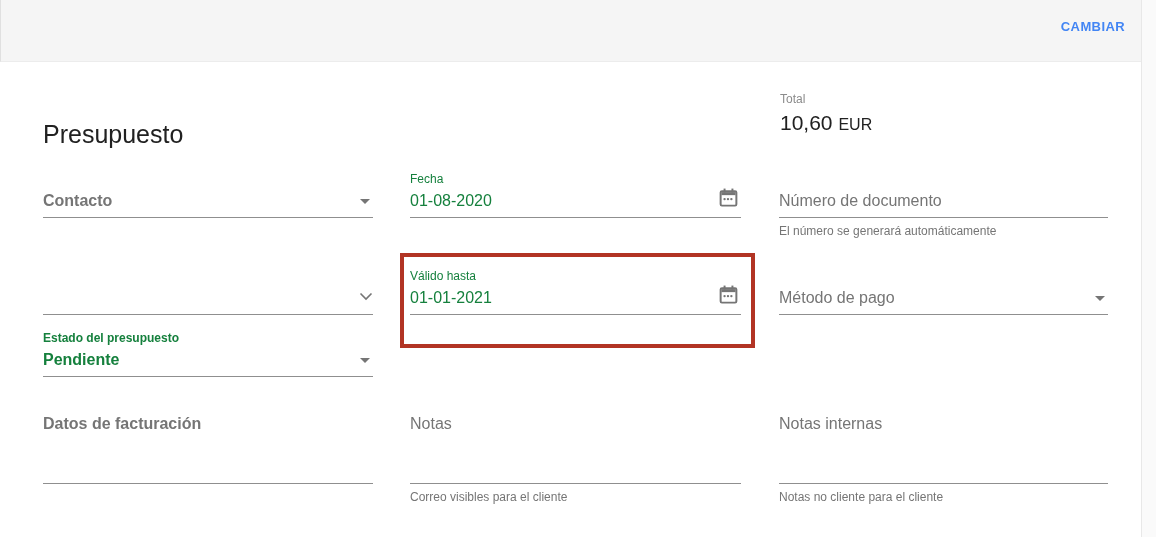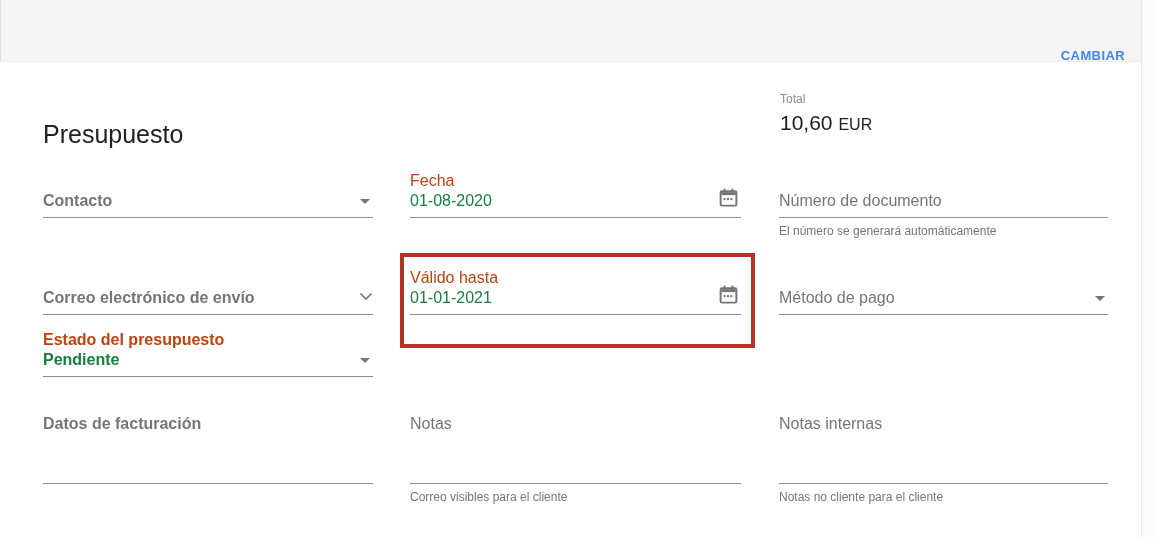--- a/index.html
+++ b/index.html
@@ -21,21 +21,20 @@
     font-size:14px;
   }
   .tb-label { color:#757575; margin-right:5px; }
   .tb-value { color:#212121; }
   .tb-gap { margin-left:18px; }
   .cambiar {
     position:absolute; right:31px; top:19px;
     background:none; border:none; cursor:pointer;
     color:#4285f4; font-size:13px; font-weight:600; letter-spacing:.4px;
     font-family:"Liberation Sans", sans-serif;
-    margin-top:29px;
   }
 
   
   .gutter {
     position:absolute; right:0; top:0; width:15px; height:537px;
     background:#fafafa; border-left:1px solid #e8e8e8; z-index:5;
   }
 
   
   .page-title {
@@ -49,21 +48,21 @@
 
   
   .field {
     position:absolute; border-bottom:1px solid #8f8f8f; cursor:pointer;
   }
   .f-label-big {
     position:absolute; left:0; bottom:7px; font-size:16px; color:#757575;
     white-space:nowrap;
   }
   .f-label-small {
-    position:absolute; left:0; top:0; font-size:16px; color:#c2410c;
+    position:absolute; left:0; top:0; font-size:12px; color:#15803d;
     white-space:nowrap;
   }
   .f-value {
     position:absolute; left:0; bottom:7px; font-size:16px; color:#15803d;
     white-space:nowrap;
   }
   .tri {
     position:absolute; right:3px; bottom:13px; width:0; height:0;
     border-left:5px solid transparent; border-right:5px solid transparent;
     border-top:5px solid #757575;
@@ -130,21 +129,20 @@
     </svg>
   </span>
 </div>
 
 <div class="field c3 row1-select">
   <span class="f-label-big">Número de documento</span>
 </div>
 <div class="helper" style="left:779px; top:224px;">El número se generará automáticamente</div>
 
 <div class="field c1 row2-select">
-  <span class="f-label-big">Correo electrónico de envío</span>
   <span class="chev">
     <svg width="14" height="9" viewBox="0 0 14 9">
       <polyline points="1.5,1.5 7,7 12.5,1.5" fill="none" stroke="#757575" stroke-width="1.6"></polyline>
     </svg>
   </span>
 </div>
 
 <div class="field c2 row2-input">
   <span class="f-label-small">Válido hasta</span>
   <span class="f-value">01-01-2021</span>

